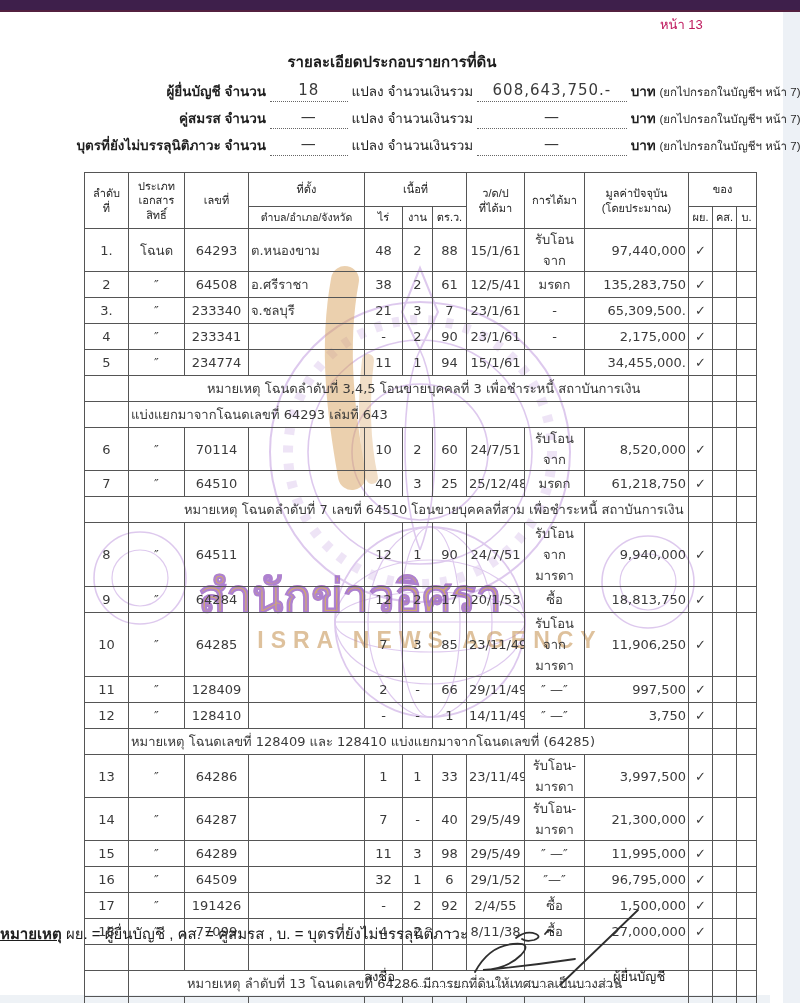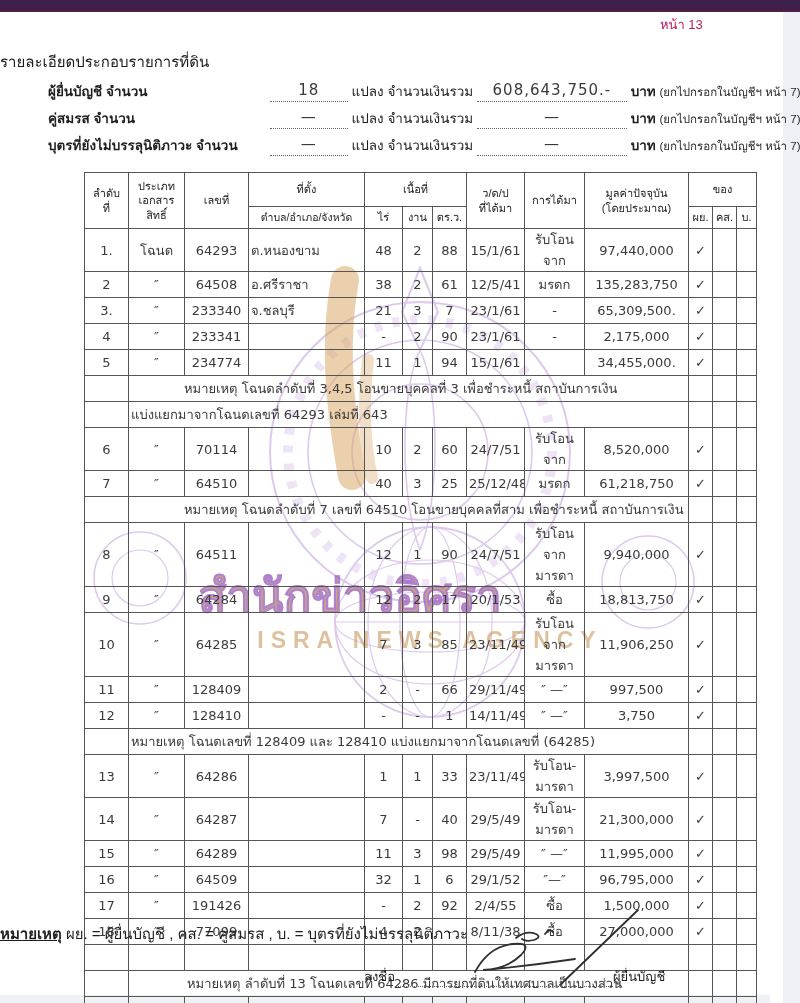--- a/index.html
+++ b/index.html
@@ -4,37 +4,37 @@
 <style>
   html,body{margin:0;padding:0;}
   body{
     width:800px;height:1003px;position:relative;background:#ffffff;
     font-family:"Liberation Sans",sans-serif;color:#222;overflow:hidden;
   }
   .topbar{position:absolute;top:0;left:0;width:800px;height:10px;background:#3e1f4b;border-bottom:2px solid #53203f;}
   .right-strip{position:absolute;top:12px;right:0;width:17px;height:991px;background:#edf1f6;}
   .bottom-strip{position:absolute;bottom:0;left:0;width:770px;height:8px;background:#eef2f6;}
   .page-label{position:absolute;top:14px;left:660px;font-size:13px;color:#be185d;}
-  .doc-title{position:absolute;top:50px;left:0;width:784px;text-align:left;font-size:15px;color:#1b1b1b;font-weight:normal;}
+  .doc-title{position:absolute;top:50px;left:0;width:784px;text-align:center;font-size:15px;color:#1b1b1b;font-weight:bold;}
   .sumline{position:absolute;left:48px;width:720px;font-size:13.5px;color:#1f1f1f;white-space:nowrap;}
-  .sumline .lbl{display:inline-block;width:218px;text-align:left;font-weight:bold;}
+  .sumline .lbl{display:inline-block;width:218px;text-align:right;font-weight:bold;}
   .fill{display:inline-block;border-bottom:1px dotted #666;text-align:center;vertical-align:bottom;}
   .fill.small{width:78px;}
   .fill.big{width:150px;}
   .hw{font-family:"DejaVu Sans",sans-serif;color:#3a3a3a;}
   .fillval{position:relative;top:-2px;font-size:15px;letter-spacing:1px;}
   .suffix{font-size:11.5px;color:#2a2a2a;}
   .baht{font-weight:bold;}
   
   table.land{position:absolute;top:172px;left:84px;width:672px;border-collapse:collapse;table-layout:fixed;background:transparent;}
   table.land th,table.land td{border:1px solid #555;padding:0 2px;overflow:hidden;}
   table.land th{font-size:11px;font-weight:normal;color:#1d1d1d;line-height:1.3;white-space:pre-line;text-align:center;vertical-align:middle;}
   table.land td{height:25px;font-size:13px;vertical-align:middle;}
   td.c{text-align:center;}
-  td.r{text-align:center;padding-right:9px;}
+  td.r{text-align:right;padding-right:9px;}
   td.l{text-align:left;padding-left:5px;}
   td.note-cell{font-size:13px;white-space:nowrap;}
   .wm{position:absolute;left:0;top:240px;pointer-events:none;}
   
   .legend{position:absolute;top:922px;left:0;width:756px;text-align:left;font-size:15px;color:#1e1e1e;}
   .legend .lg-label{font-weight:bold;text-decoration:underline;}
   .signline{position:absolute;top:966px;left:364px;font-size:13px;color:#1e1e1e;}
   .signline .dots{display:inline-block;width:218px;border-bottom:1px dotted #666;height:14px;vertical-align:bottom;}
   .sig{position:absolute;left:420px;top:890px;pointer-events:none;}
 </style>
@@ -216,21 +216,21 @@
         <td class="c hw">94</td>
         <td class="c hw">15/1/61</td>
         <td class="c hw"></td>
         <td class="r hw">34,455,000.</td>
         <td class="c hw">✓</td>
         <td class="c hw"></td>
         <td class="c hw"></td>
       </tr>
       <tr>
         <td class="c"></td>
-        <td class="note-cell hw" colspan="9" style="padding-left: 55px;">หมายเหตุ  โฉนดลำดับที่ 3,4,5 โอนขายบุคคลที่ 3 เพื่อชำระหนี้ สถาบันการเงิน</td>
+        <td class="note-cell hw" colspan="9" style="padding-left: 78px;">หมายเหตุ  โฉนดลำดับที่ 3,4,5 โอนขายบุคคลที่ 3 เพื่อชำระหนี้ สถาบันการเงิน</td>
         <td class="c"></td>
         <td class="c"></td>
         <td class="c"></td>
       </tr>
       <tr>
         <td class="c"></td>
         <td class="note-cell hw" colspan="9" style="">แบ่งแยกมาจากโฉนดเลขที่ 64293 เล่มที่ 643</td>
         <td class="c"></td>
         <td class="c"></td>
         <td class="c"></td>

